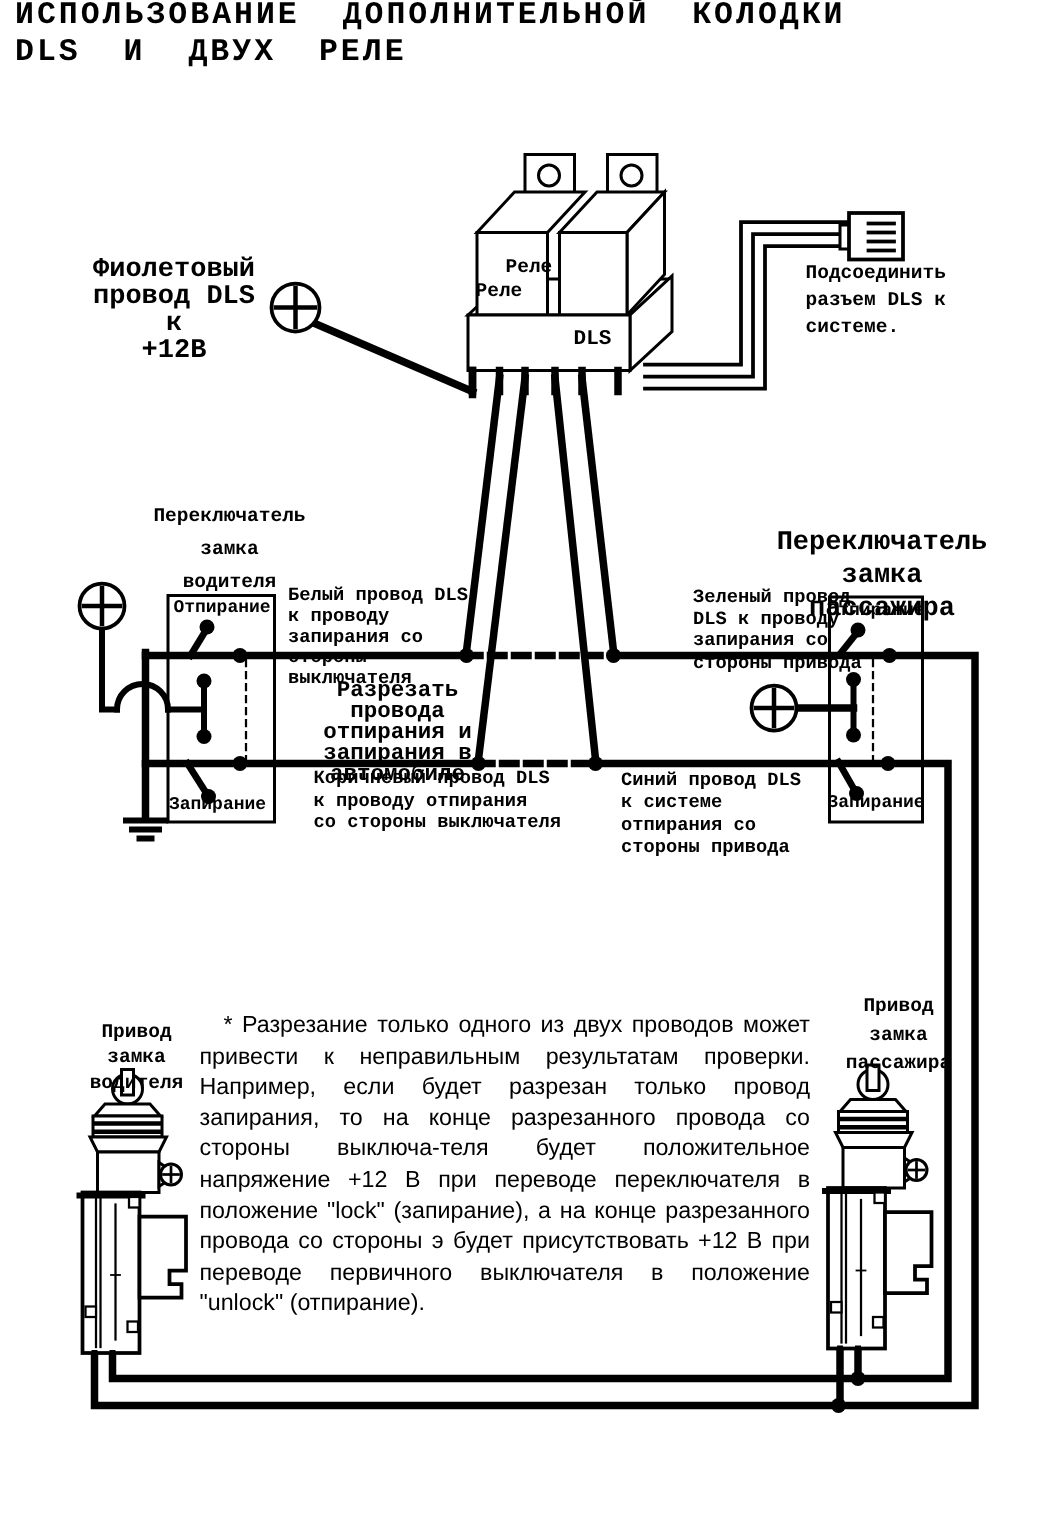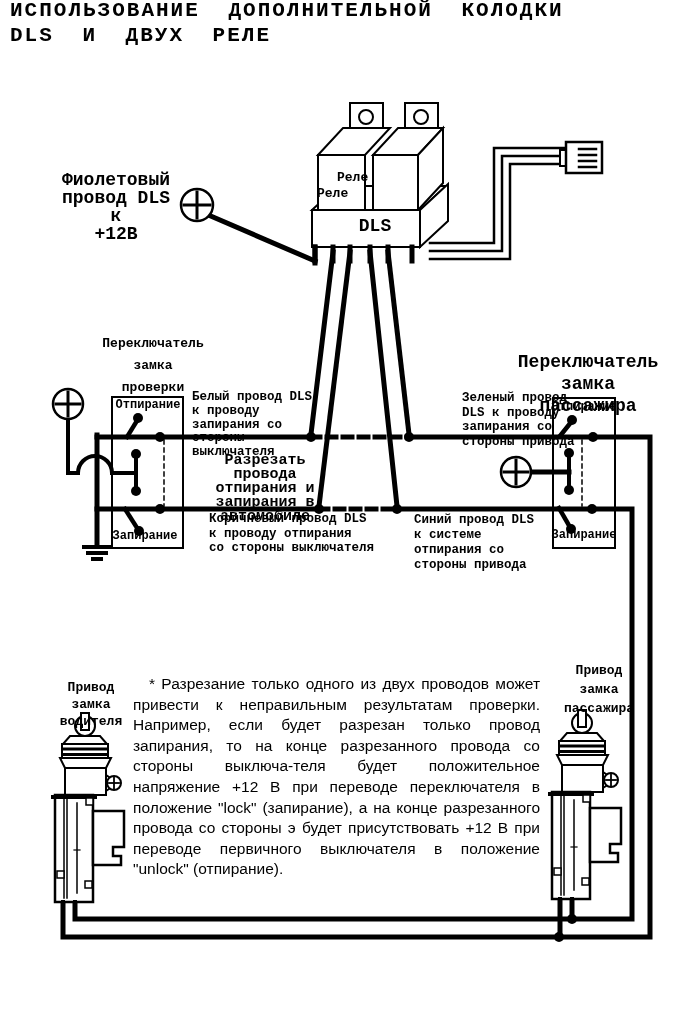--- a/index.html
+++ b/index.html
@@ -181,28 +181,31 @@
     <use href="#act" transform="translate(552,792)"></use>
   </svg>
 
   <div class="label title" style="left:0;top:4px;">ИСПОЛЬЗОВАНИЕ ДОПОЛНИТЕЛЬНОЙ КОЛОДКИ</div>
   <div class="label title" style="left:0;top:29px;">DLS И ДВУХ РЕЛЕ</div>
 
   <div class="label c" style="left:52px;top:171px;width:128px;font-size:18px;line-height:18px;">Фиолетовый
 провод DLS к
 +12В</div>
 
+  <div class="label" style="left:537px;top:173px;width:140px;font-size:13px;line-height:18px;">Подсоединить
+разъем DLS к
+системе.</div>
 
   <div class="label" style="left:337px;top:171px;font-size:13px;">Реле</div>
   <div class="label" style="left:317px;top:187px;font-size:13px;">Реле</div>
-  <div class="label c" style="left:312px;top:219px;width:126px;font-size:18px;">DLS</div>
+  <div class="label c" style="left:312px;top:219px;width:126px;font-size:14px;padding-left:20px;">DLS</div>
 
   <div class="label c" style="left:98px;top:333px;width:110px;font-size:13px;line-height:22px;">Переключатель
 замка
-проверки</div>
+водителя</div>
   <div class="label c" style="left:512px;top:351px;width:152px;font-size:18px;line-height:22px;">Переключатель замка
 пассажира</div>
 
   <div class="label c" style="left:112px;top:398px;width:72px;font-size:12px;">Отпирание</div>
   <div class="label c" style="left:104px;top:529px;width:82px;font-size:12px;">Запирание</div>
   <div class="label c" style="left:549px;top:400px;width:70px;font-size:12px;">Отпирание</div>
   <div class="label c" style="left:549px;top:528px;width:70px;font-size:12px;">Запирание</div>
 
   <div class="label" style="left:192px;top:391px;font-size:12.5px;line-height:13.8px;">Белый провод DLS
 к  проводу

